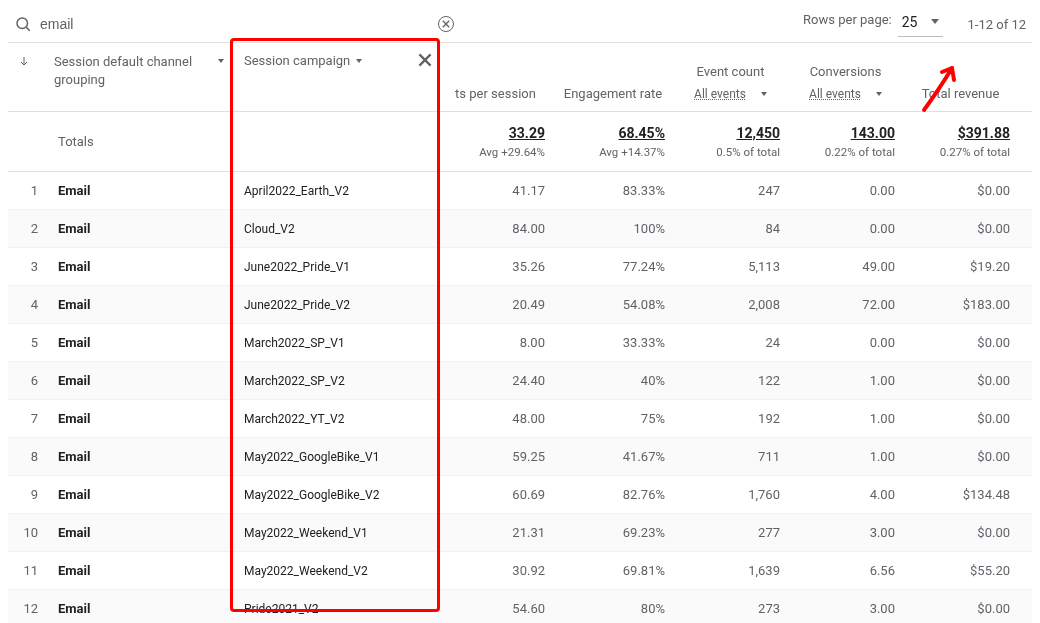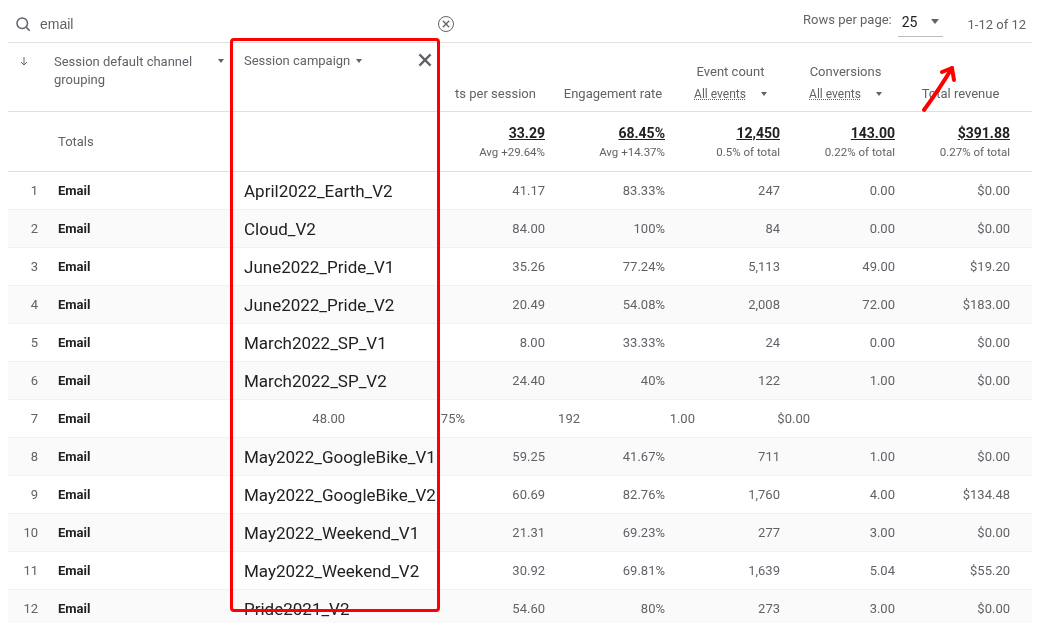--- a/index.html
+++ b/index.html
@@ -93,21 +93,21 @@
     .tot-val { font-weight:700; color:#202124; font-size:14px;text-decoration:underline;}
     .tot-sub { font-size:11.5px; color:#5f6368; margin-top:4px;}
 
     
     .data-row {
       display:flex; align-items:center; height:38px; border-bottom:1px solid #f1f1f1;
     }
     .data-row:nth-child(even){ background:#fafafa; }
     .data-row .col-idx { text-align:right; padding-right:10px; color:#5f6368; font-size:13px;}
     .data-row .col-ch { font-weight:700; color:#202124; font-size:13px; padding-left:10px;}
-    .data-row .col-camp { color:#202124; font-size:17px;}
+    .data-row .col-camp { color:#202124; font-size:12px;}
     .data-row .col-num { color:#5f6368; font-size:13px;}
 
     
     .highlight-box {
       position:absolute;
       left:230px; top:38px;
       width:210px; height:574px;
       border:3px solid #ff0000;
       border-radius:4px;
       pointer-events:none;
@@ -299,20 +299,21 @@
       <div class="col-camp">March2022_SP_V2</div>
       <div class="col-num">24.40</div>
       <div class="col-num wider">40%</div>
       <div class="col-num">122</div>
       <div class="col-num">1.00</div>
       <div class="col-num rev">$0.00</div>
     </div>
     <div class="data-row">
       <div class="col-idx">7</div>
       <div class="col-ch">Email</div>
+      <div class="col-camp">March2022_YT_V2</div>
       <div class="col-num">48.00</div>
       <div class="col-num wider">75%</div>
       <div class="col-num">192</div>
       <div class="col-num">1.00</div>
       <div class="col-num rev">$0.00</div>
     </div>
     <div class="data-row">
       <div class="col-idx">8</div>
       <div class="col-ch">Email</div>
       <div class="col-camp">May2022_GoogleBike_V1</div>
@@ -342,21 +343,21 @@
       <div class="col-num">3.00</div>
       <div class="col-num rev">$0.00</div>
     </div>
     <div class="data-row">
       <div class="col-idx">11</div>
       <div class="col-ch">Email</div>
       <div class="col-camp">May2022_Weekend_V2</div>
       <div class="col-num">30.92</div>
       <div class="col-num wider">69.81%</div>
       <div class="col-num">1,639</div>
-      <div class="col-num">5.04</div>
+      <div class="col-num">6.56</div>
       <div class="col-num rev">$55.20</div>
     </div>
     <div class="data-row">
       <div class="col-idx">12</div>
       <div class="col-ch">Email</div>
       <div class="col-camp">Pride2021_V2</div>
       <div class="col-num">54.60</div>
       <div class="col-num wider">80%</div>
       <div class="col-num">273</div>
       <div class="col-num">3.00</div>

